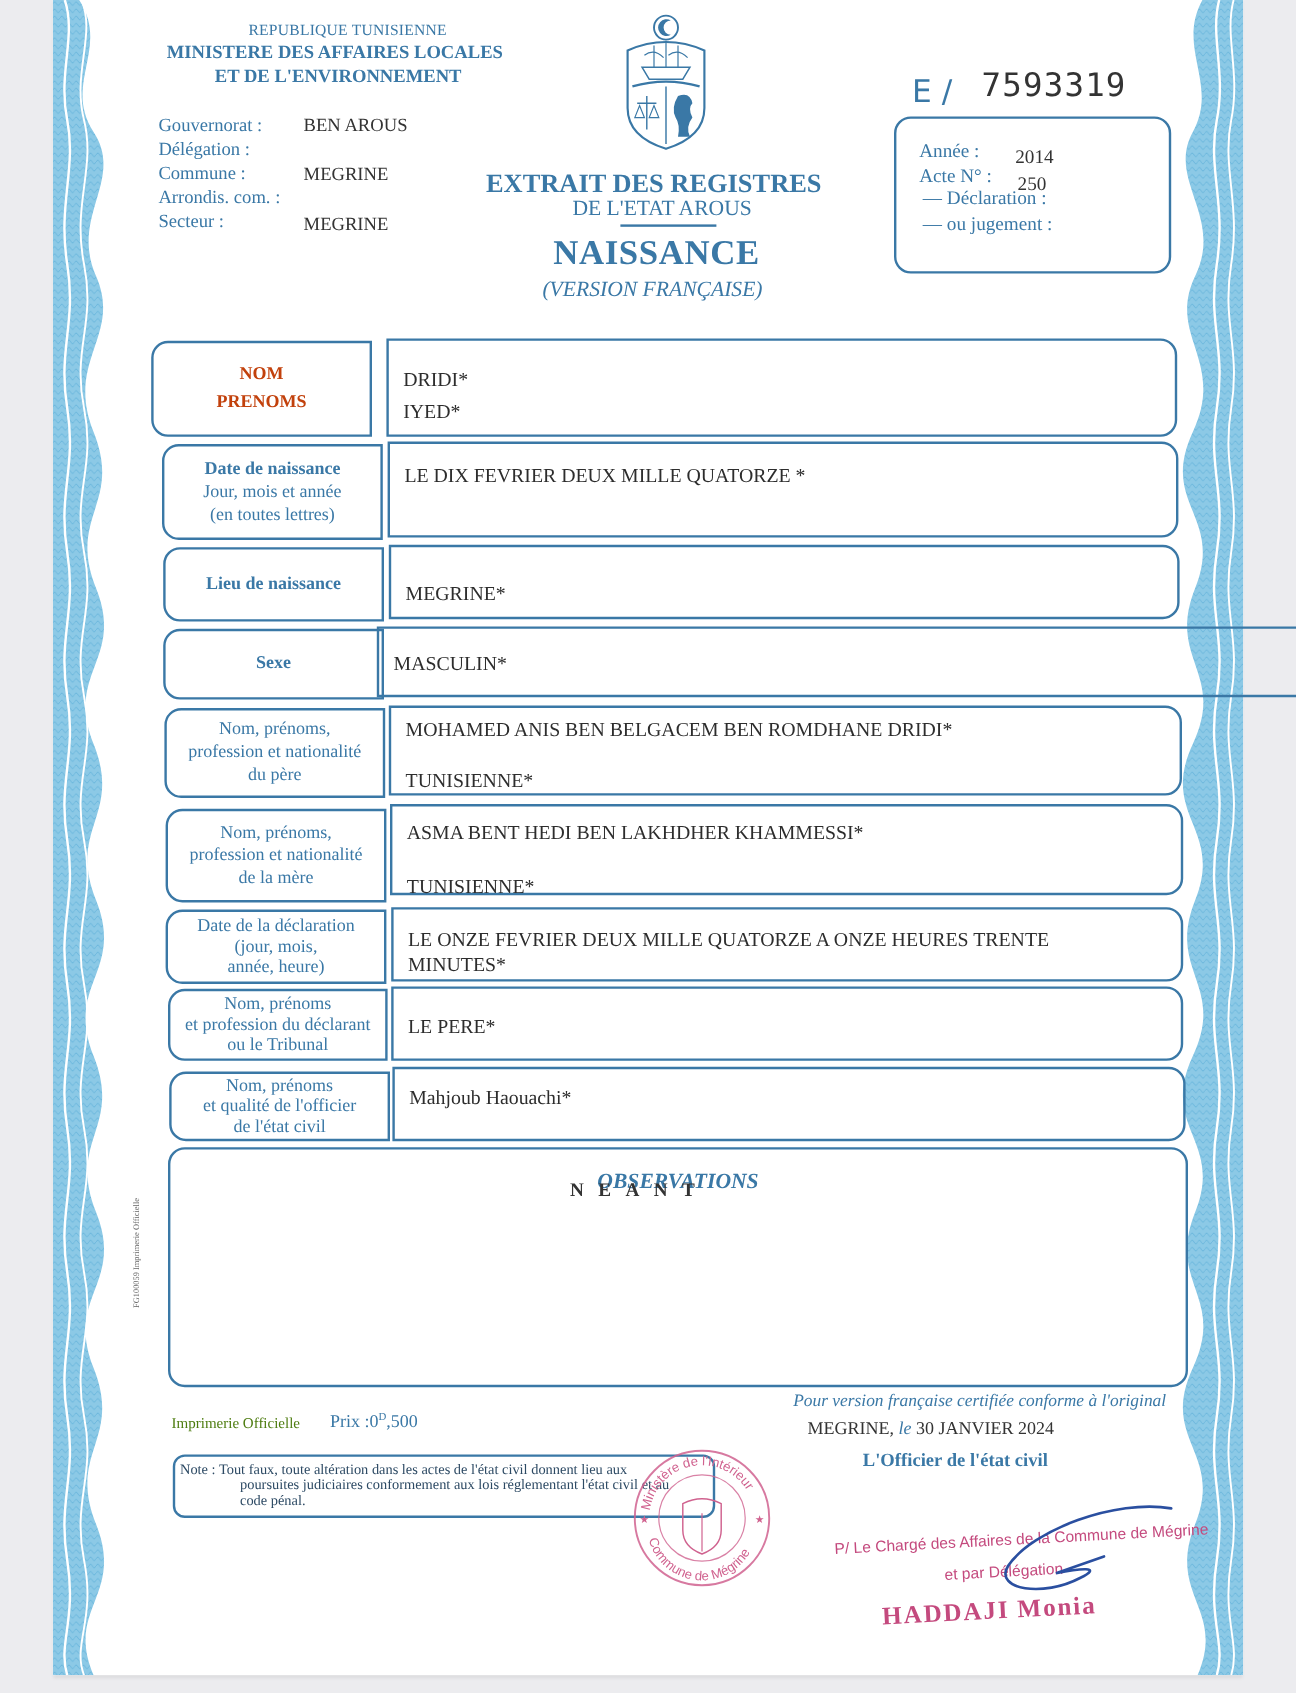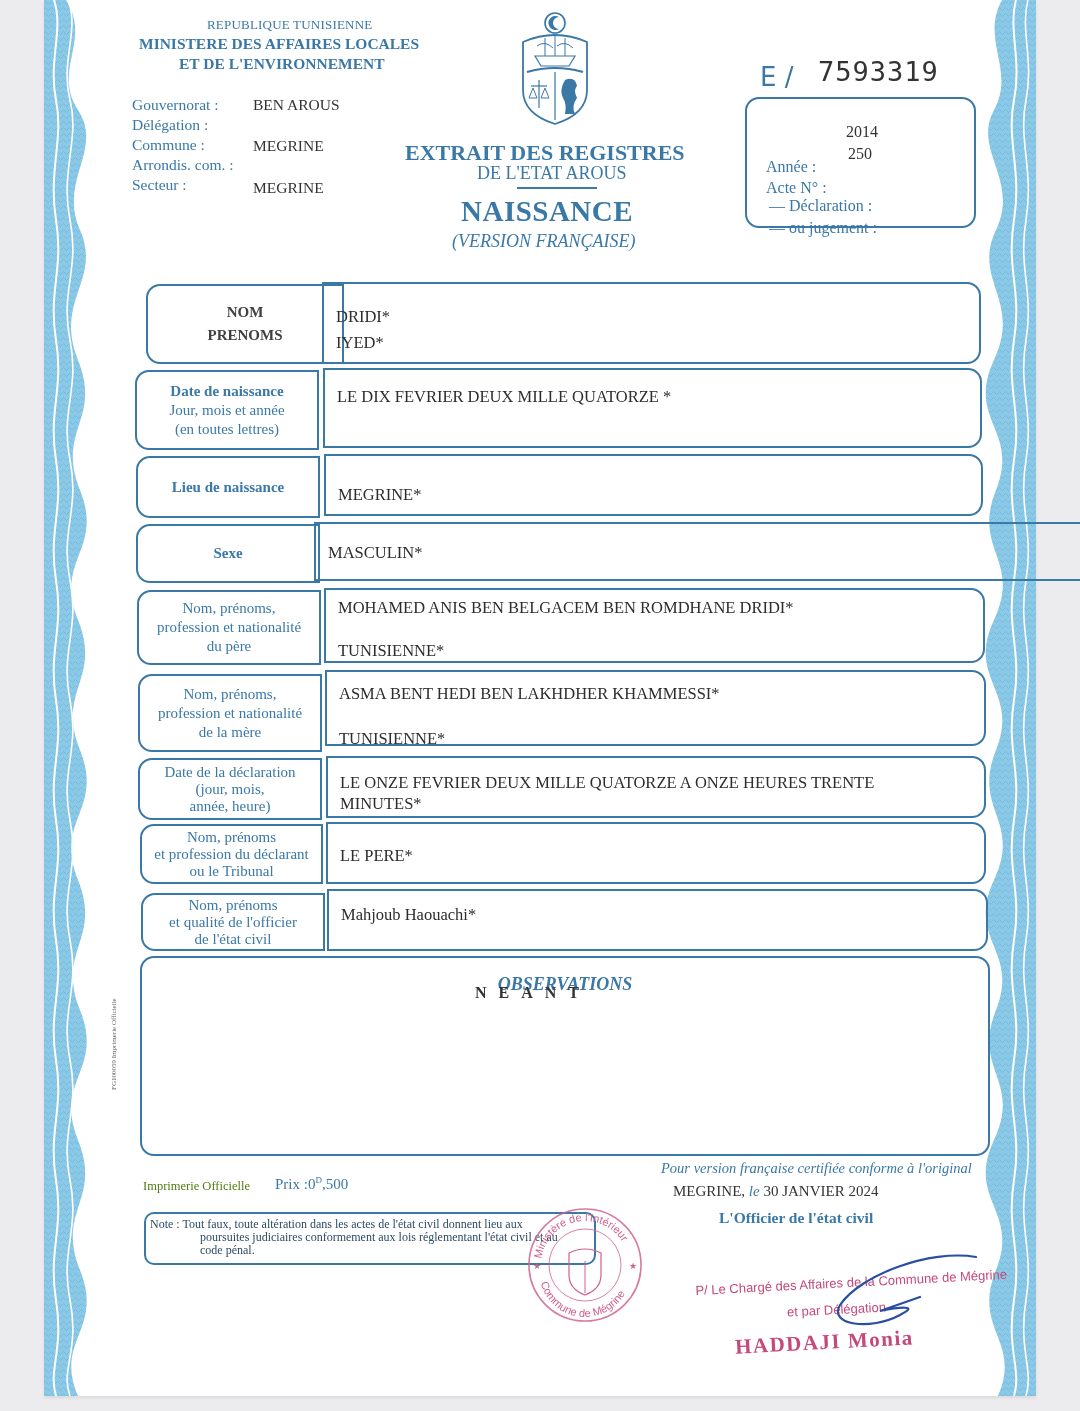--- a/index.html
+++ b/index.html
@@ -27,21 +27,21 @@
   .t-version { left: 452px; top: 231px; font-size: 18px; font-style: italic; color: #3a78a6; }
 
   
   .emblem { left: 515px; top: 10px; width: 80px; height: 118px; }
 
   
   .serial-e { left: 760px; top: 62px; font-family: "DejaVu Sans", sans-serif; font-size: 26px; color: #3a78a6; }
   .serial-n { left: 818px; top: 56px; font-family: "DejaVu Sans Mono", monospace; font-size: 27px; color: #333; letter-spacing: 1px; }
 
   .acte-box { left: 745px; top: 97px; width: 231px; height: 131px; border: 2px solid #3a78a6; border-radius: 14px; }
-  .acte-box .l { position: absolute; font-size: 16px; color: #3a78a6; margin-top: 40px; }
+  .acte-box .l { position: absolute; font-size: 16px; color: #3a78a6; }
   .acte-box .v { position: absolute; font-size: 16px; color: #333; }
   .lab { position: absolute; border: 2px solid #3a78a6; border-radius: 14px 0 0 14px; display: flex; flex-direction: column; align-items: center; justify-content: center; text-align: center; font-size: 15px; line-height: 19px; color: #3a78a6; }
   .lab b { font-weight: bold; }
   .cell { position: absolute; border: 2px solid #3a78a6; border-radius: 0 14px 14px 0; font-size: 16.5px; color: #2d2d2d; padding-left: 11px; }
   .cell span { position: absolute; left: 12px; white-space: nowrap; }
 
   .obs { left: 140px; top: 956px; width: 850px; height: 200px; border: 2px solid #3a78a6; border-radius: 14px; }
   .obs-title { position: absolute; left: 0; right: 0; top: 16px; text-align: center; font-size: 18px; font-weight: bold; font-style: italic; color: #3a78a6; }
   .obs-val { position: absolute; left: 333px; top: 26px; font-size: 16px; font-weight: bold; letter-spacing: 12px; color: #333; }
 
@@ -128,21 +128,21 @@
 
 <div class="abs acte-box">
   <div class="l" style="left:19px;top:19px">Année :</div>
   <div class="v" style="left:99px;top:24px">2014</div>
   <div class="l" style="left:19px;top:40px">Acte N° :</div>
   <div class="v" style="left:101px;top:46px">250</div>
   <div class="l" style="left:22px;top:58px">— Déclaration :</div>
   <div class="l" style="left:22px;top:80px">— ou jugement :</div>
 </div>
 
-<div class="lab" style="left:146px;top:284px;width:198px;height:80px;color:#404040">
+<div class="lab" style="left:126px;top:284px;width:184px;height:80px;color:#c2410c">
   <b>NOM</b>
   <b style="margin-top:4px">PRENOMS</b>
 </div>
 <div class="cell" style="left:322px;top:282px;width:659px;height:82px">
   <span style="top:23px">DRIDI*</span>
   <span style="top:49px">IYED*</span>
 </div>
 
 <div class="lab" style="left:135px;top:370px;width:184px;height:80px">
   <b>Date de naissance</b>

